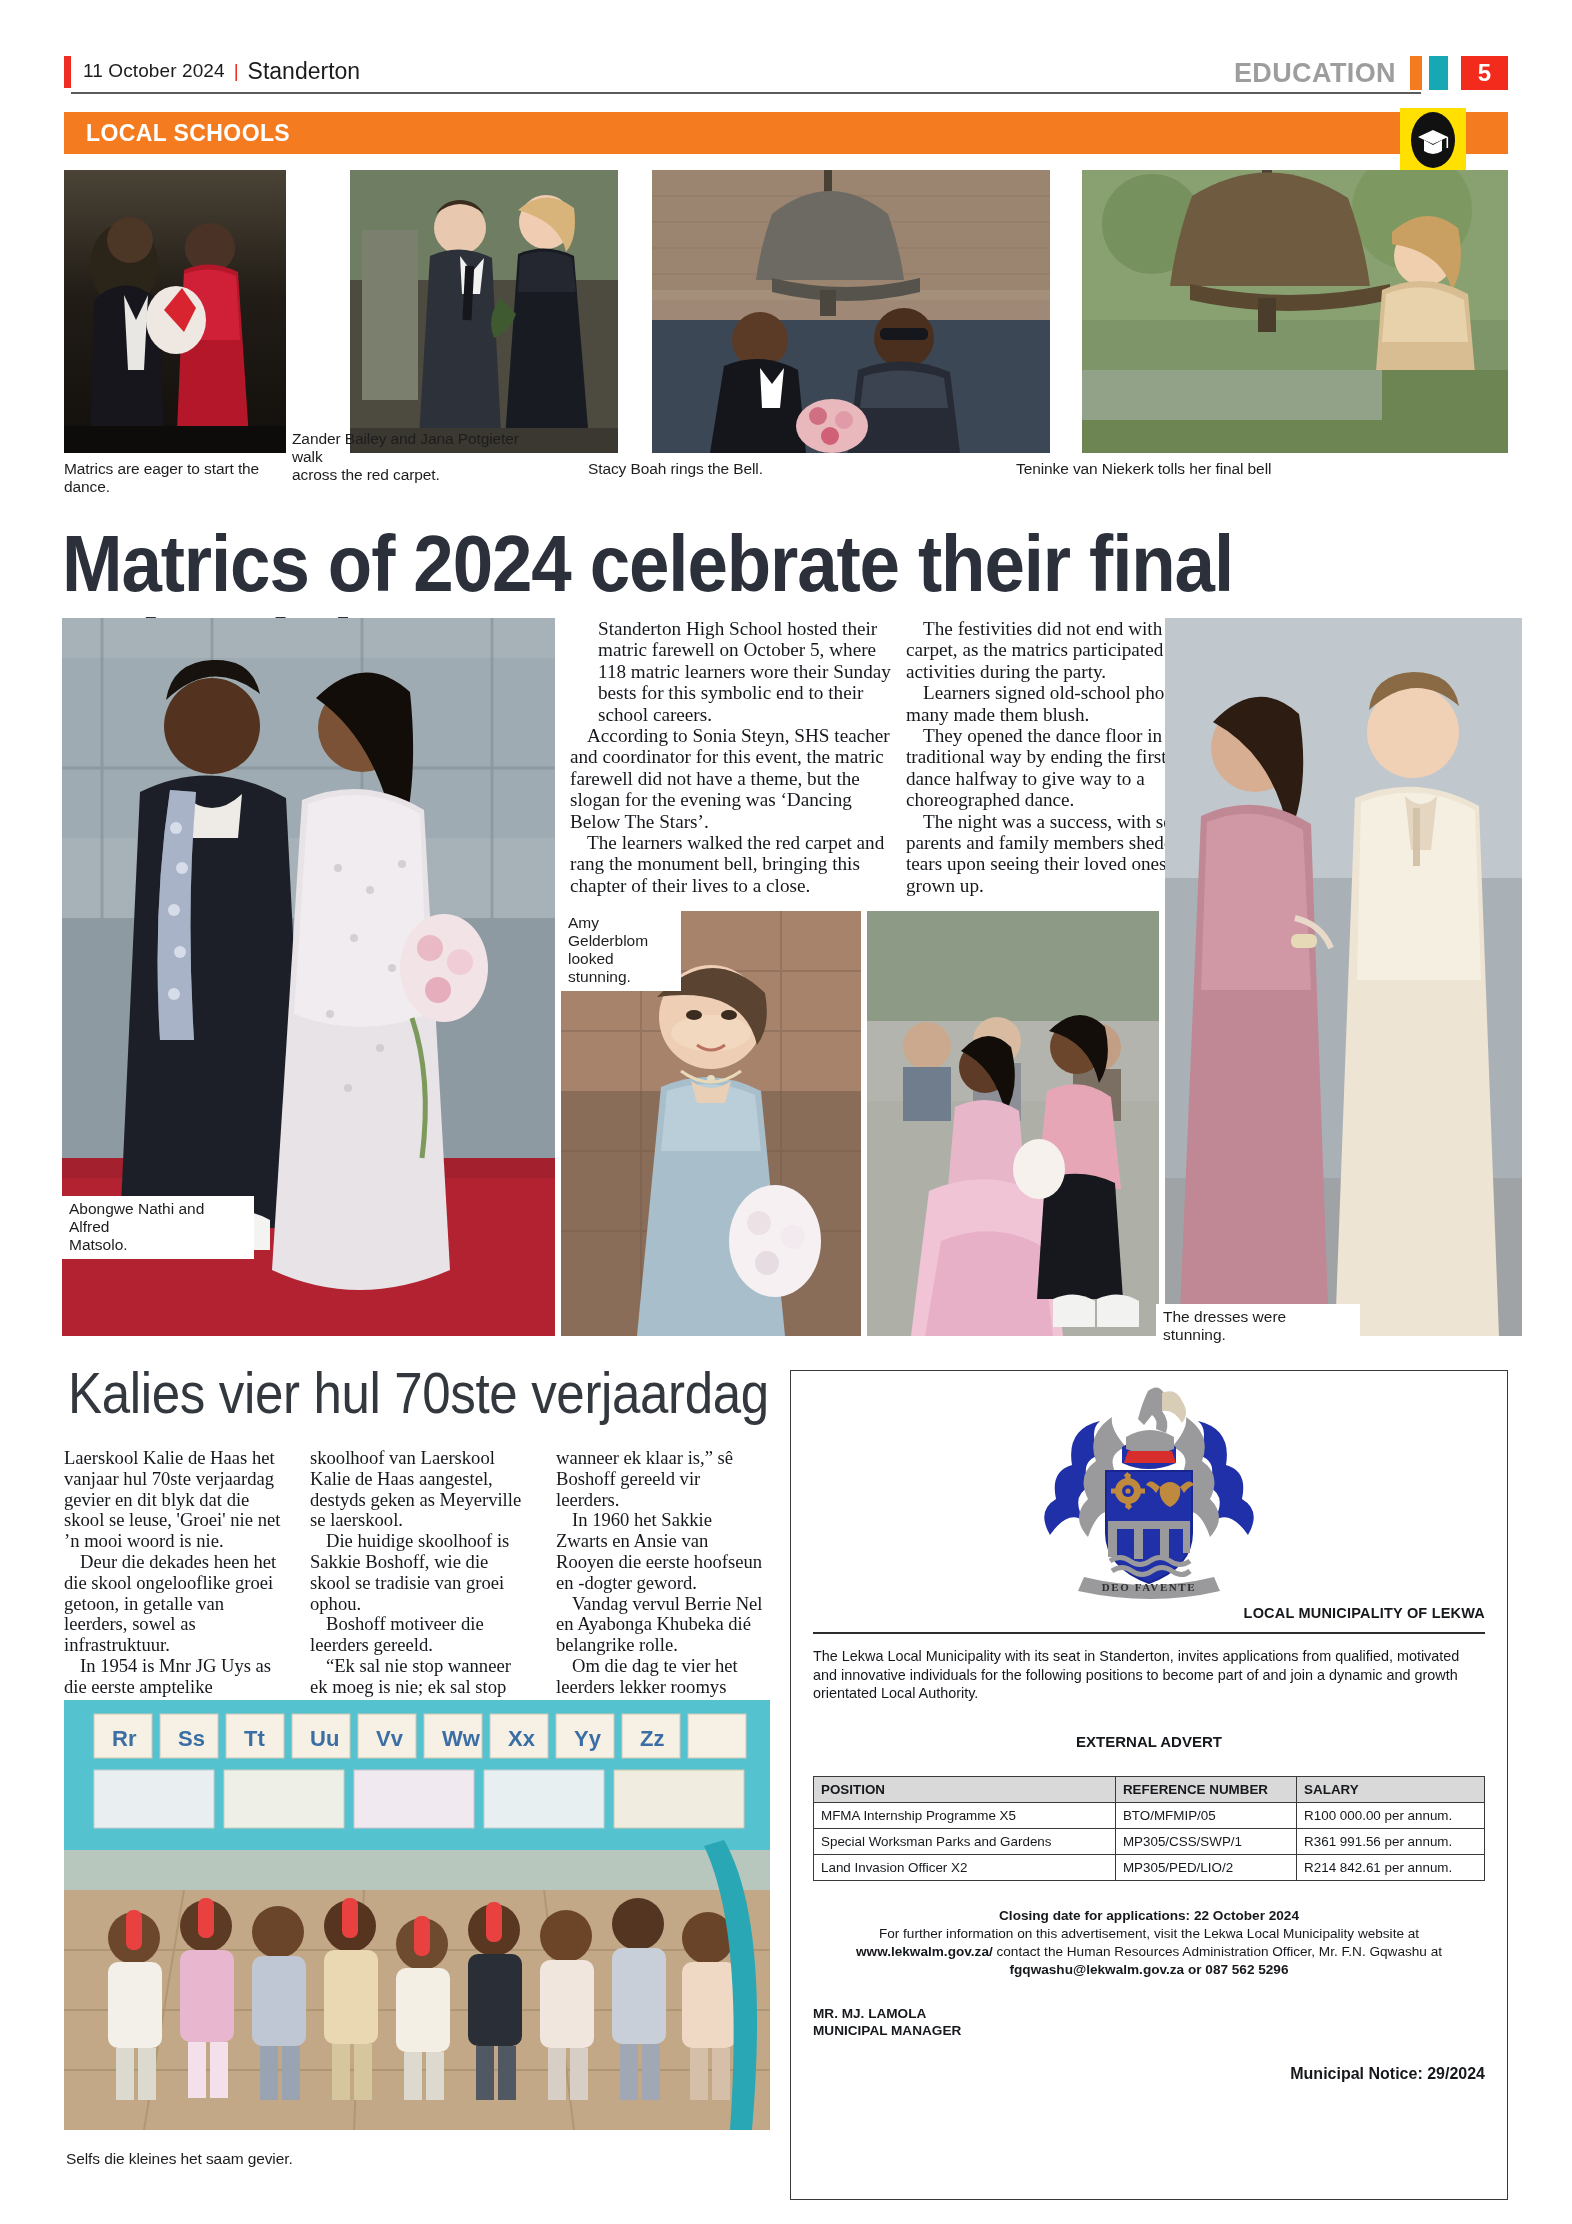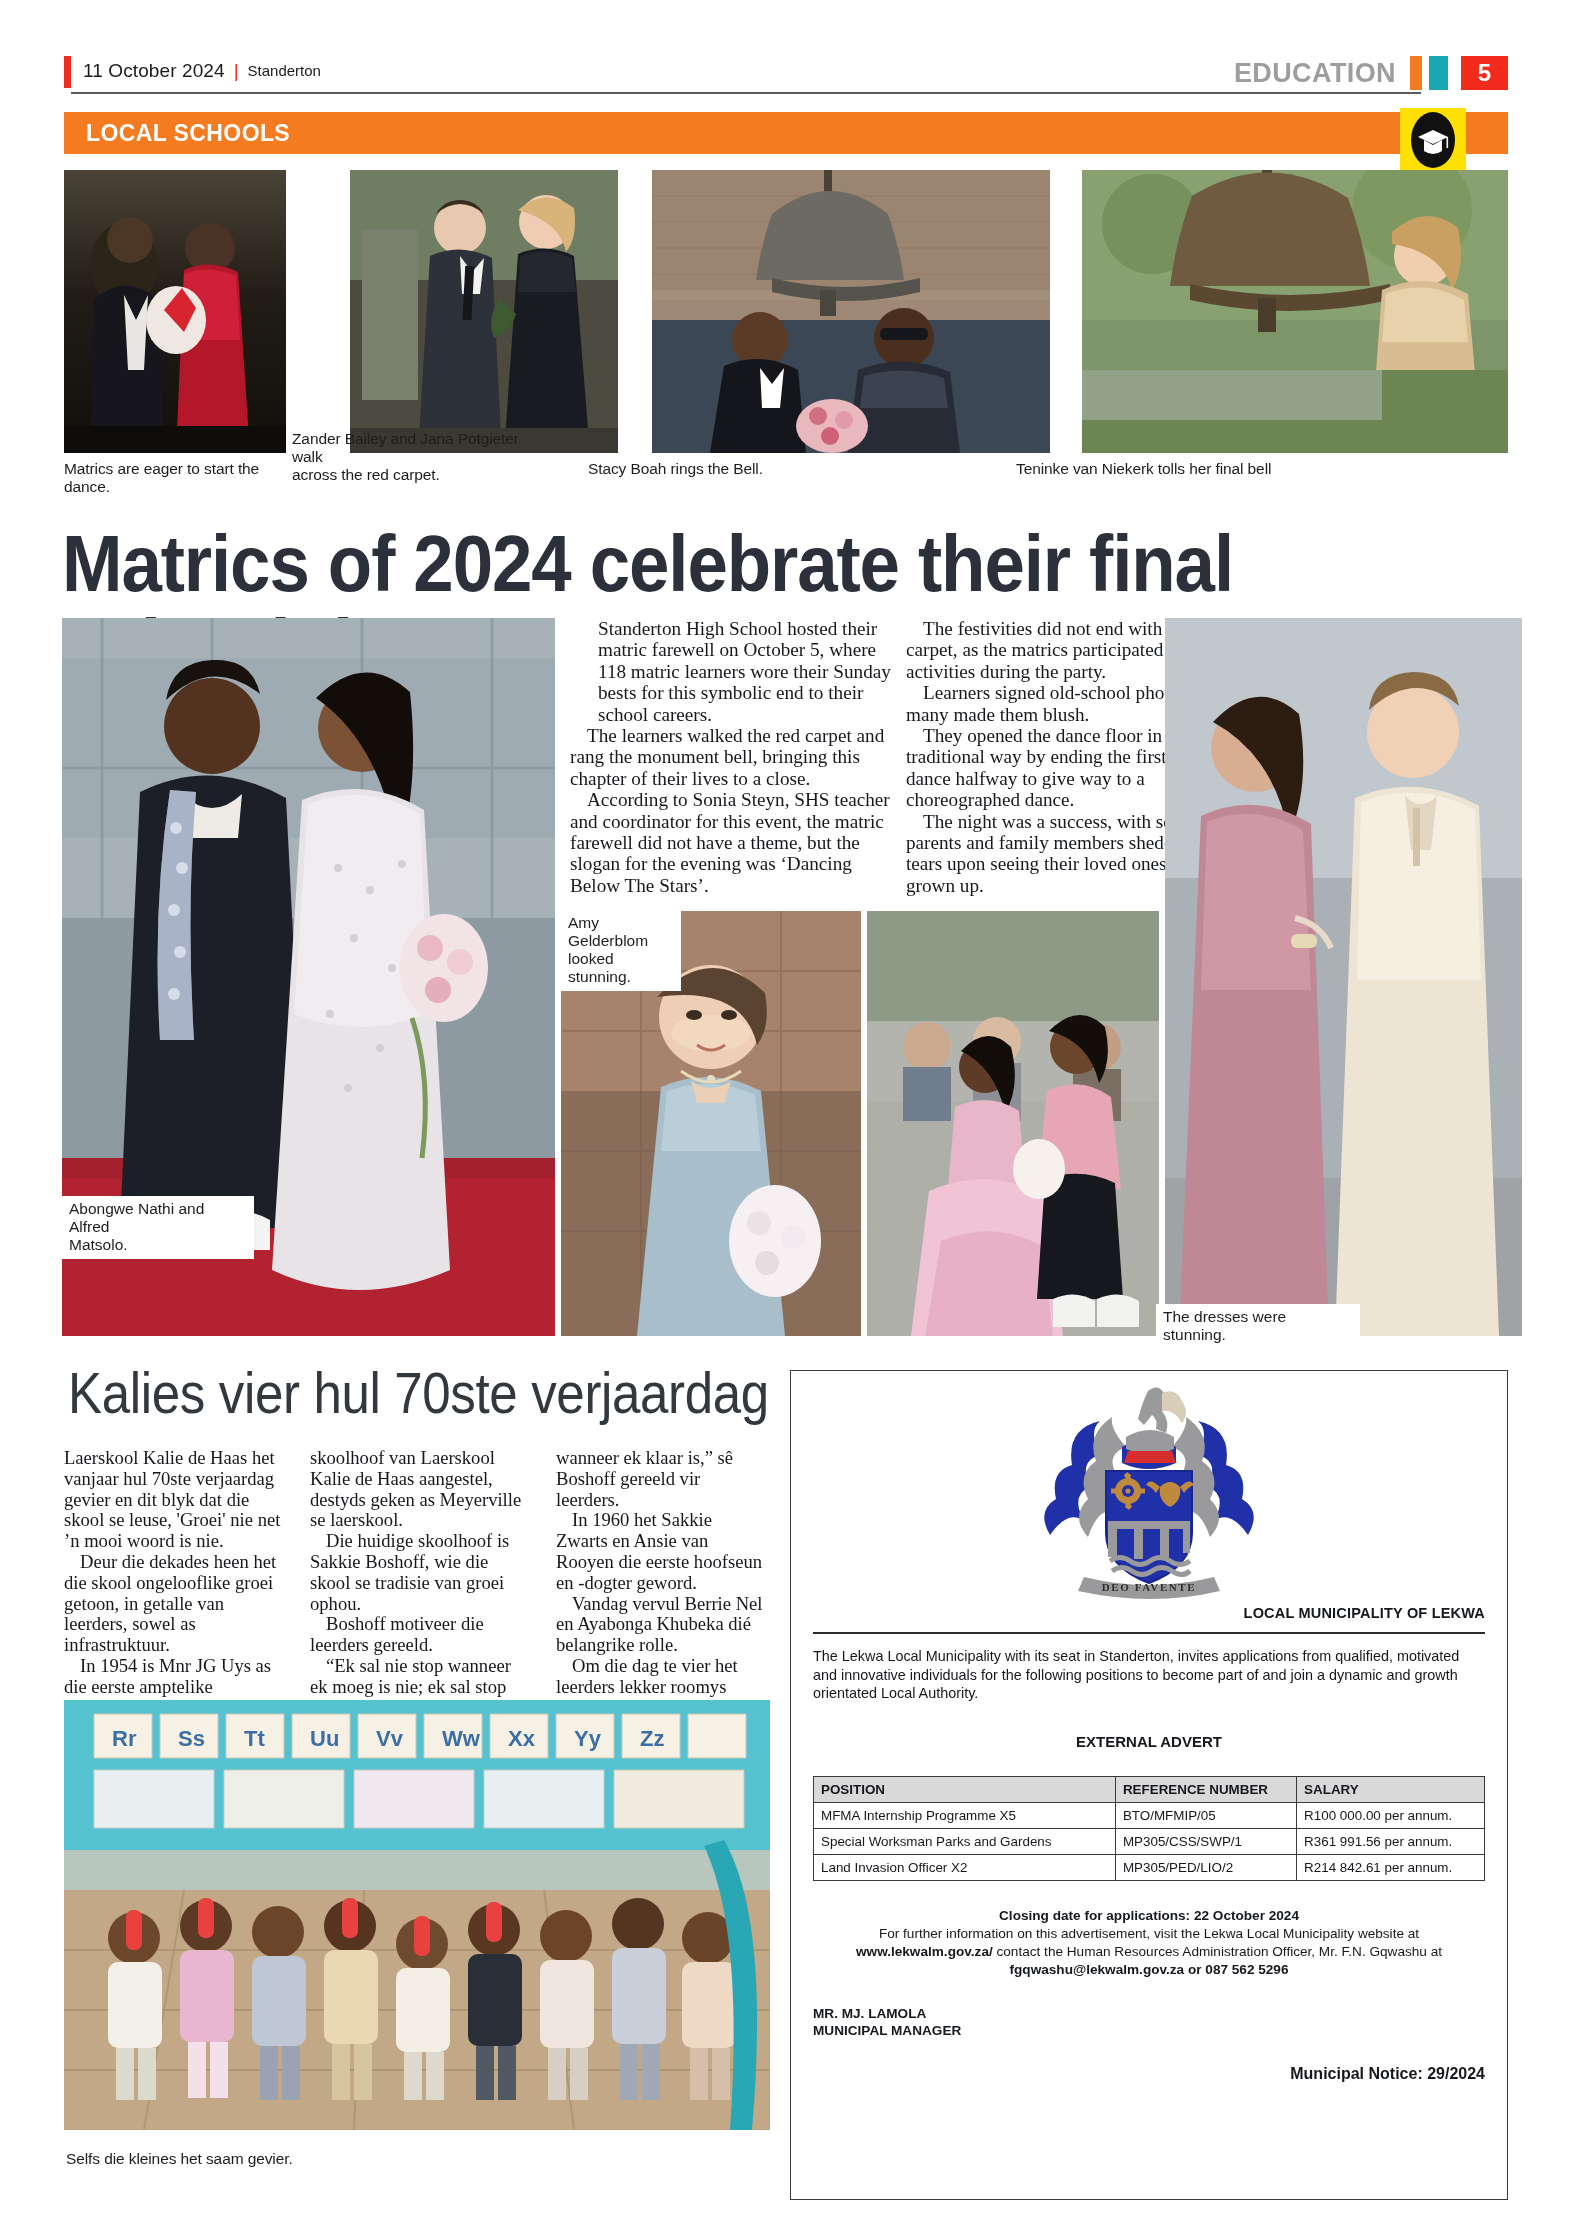--- a/index.html
+++ b/index.html
@@ -15,21 +15,21 @@
   .masthead {
     position: absolute; left: 64px; top: 56px; width: 1444px; height: 38px;
     display: flex; align-items: flex-start;
   }
   .mh-redbar { width: 7px; height: 32px; background: #ee2d24; flex: none; }
   .mh-date {
     font-size: 19px; color: #1c1c1c; letter-spacing: .1px;
     padding-left: 12px; line-height: 30px; white-space: nowrap;
   }
   .mh-sep { color: #ee2d24; padding: 0 9px; line-height: 30px; font-size:19px;}
-  .mh-town { font-size: 15px; color: #1c1c1c; line-height: 30px; white-space: nowrap;}
+  .mh-town { font-size: 23px; color: #1c1c1c; line-height: 30px; white-space: nowrap;}
   .mh-rule {
     position:absolute; left:71px; top:92px; width:1350px; height:2px; background:#5b5b5b;
   }
   .mh-right {
     position:absolute; right:64px; top:54px;
     display:flex; align-items:center; gap:0px;
   }
   .mh-section {
     font-size: 27px; font-weight: bold; color: #9d9d9d;
     letter-spacing: .4px; padding-right: 14px; line-height: 38px;
@@ -301,22 +301,22 @@
         <rect x="0" y="200" width="300" height="50" fill="#aeb9b6" opacity=".55"></rect>
       </svg>
     </div>
     <div class="cap cap-abs" style="left:952px; top:290px; width:360px;">Teninke van Niekerk tolls her final bell</div>
   </div>
 
   <h1 class="headline">Matrics of 2024 celebrate their final school days</h1>
 
   <div class="artcol" id="art-c1">
     <p class="first">Standerton High School hosted their matric farewell on October 5, where 118 matric learners wore their Sunday bests for this symbolic end to their school careers.</p>
+    <p>According to Sonia Steyn, SHS teacher and coordinator for this event, the matric farewell did not have a theme, but the slogan for the evening was ‘Dancing Below The Stars’.</p>
     <p>The learners walked the red carpet and rang the monument bell, bringing this chapter of their lives to a close.</p>
-    <p>According to Sonia Steyn, SHS teacher and coordinator for this event, the matric farewell did not have a theme, but the slogan for the evening was ‘Dancing Below The Stars’.</p>
   </div>
 
   <div class="artcol" id="art-c2">
     <p>The festivities did not end with the red carpet, as the matrics participated in fun activities during the party.</p>
     <p>Learners signed old-school photos; many made them blush.</p>
     <p>They opened the dance floor in a non-traditional way by ending the first slow dance halfway to give way to a choreographed dance.</p>
     <p>The night was a success, with several parents and family members shedding tears upon seeing their loved ones all grown up.</p>
   </div>
 
   <div class="mainphotos">

